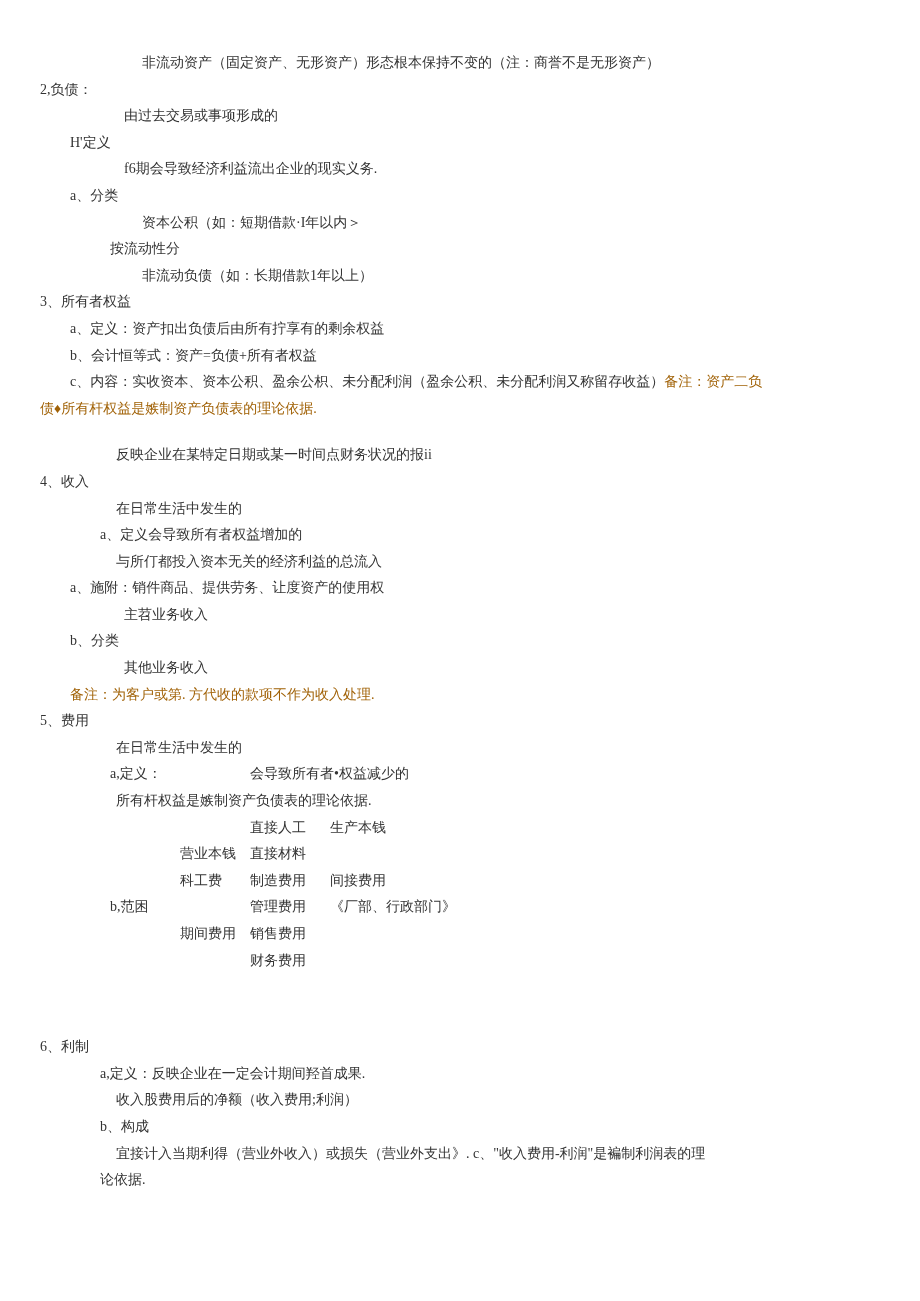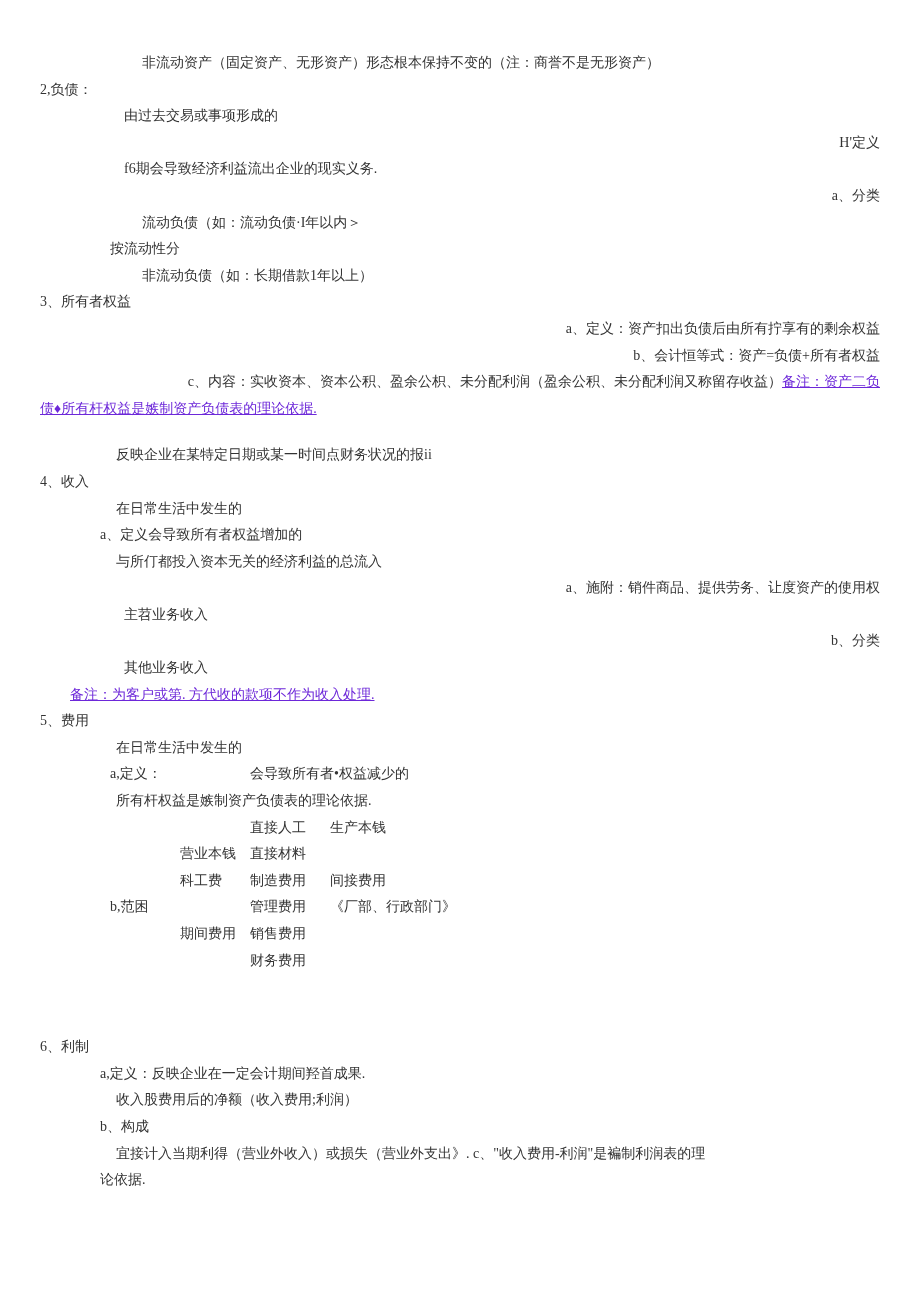--- a/index.html
+++ b/index.html
@@ -7,27 +7,27 @@
       font-family: "SimSun", "宋体", serif;
       font-size: 14px;
       line-height: 1.9;
       color: #333333;
       background: #ffffff;
       width: 920px;
       padding: 50px 40px 60px 40px;
     }
     .line { display: block; white-space: pre; }
     .indent-0 { margin-left: 0; }
-    .indent-1 { margin-left: 30px; text-align: right; }
+    .indent-1 { margin-left: 30px; }
     .indent-2 { margin-left: 60px; }
     .indent-3 { margin-left: 70px; }
     .indent-4 { margin-left: 84px; }
     .indent-5 { margin-left: 76px; }
     .indent-6 { margin-left: 102px; }
-    .red { color: #6d28d9; display: inline; text-decoration: underline; }
+    .red { color: #a16207; display: inline; }
     .row {
       display: flex;
       margin-left: 70px;
     }
     .row .c1 { width: 70px; font-family: Liberation Serif, serif; }
     .row .c2 { width: 70px; }
     .row .c3 { width: 80px; }
     .row .c4 { width: auto; }
     .spacer { height: 20px; }
     .spacer2 { height: 60px; }
@@ -36,21 +36,21 @@
 <body>
 
 
 
 <span class="line indent-6">非流动资产（固定资产、无形资产）形态根本保持不变的（注：商誉不是无形资产）</span>
 <span class="line indent-0">2,负债：</span>
 <span class="line indent-4">由过去交易或事项形成的</span>
 <span class="line indent-1">H'定义</span>
 <span class="line indent-4">f6期会导致经济利益流出企业的现实义务.</span>
 <span class="line indent-1">a、分类</span>
-<span class="line indent-6">流动负债（如：流动负债·I年以内＞</span>
+<span class="line indent-6">资本公积（如：短期借款·I年以内＞</span>
 <span class="line indent-3">按流动性分</span>
 <span class="line indent-6">非流动负债（如：长期借款1年以上）</span>
 <span class="line indent-0">3、所有者权益</span>
 <span class="line indent-1">a、定义：资产扣出负债后由所有拧享有的剩余权益</span>
 <span class="line indent-1">b、会计恒等式：资产=负债+所有者权益</span>
 <div class="indent-1">
   <span>c、内容：实收资本、资本公积、盈余公枳、未分配利润（盈余公积、未分配利润又称留存收益）</span><span class="red">备注：资产二负</span>
 </div>
 <div class="indent-0 red">债♦所有杆权益是嫉制资产负债表的理论依据.</div>
 <div class="spacer"></div>

